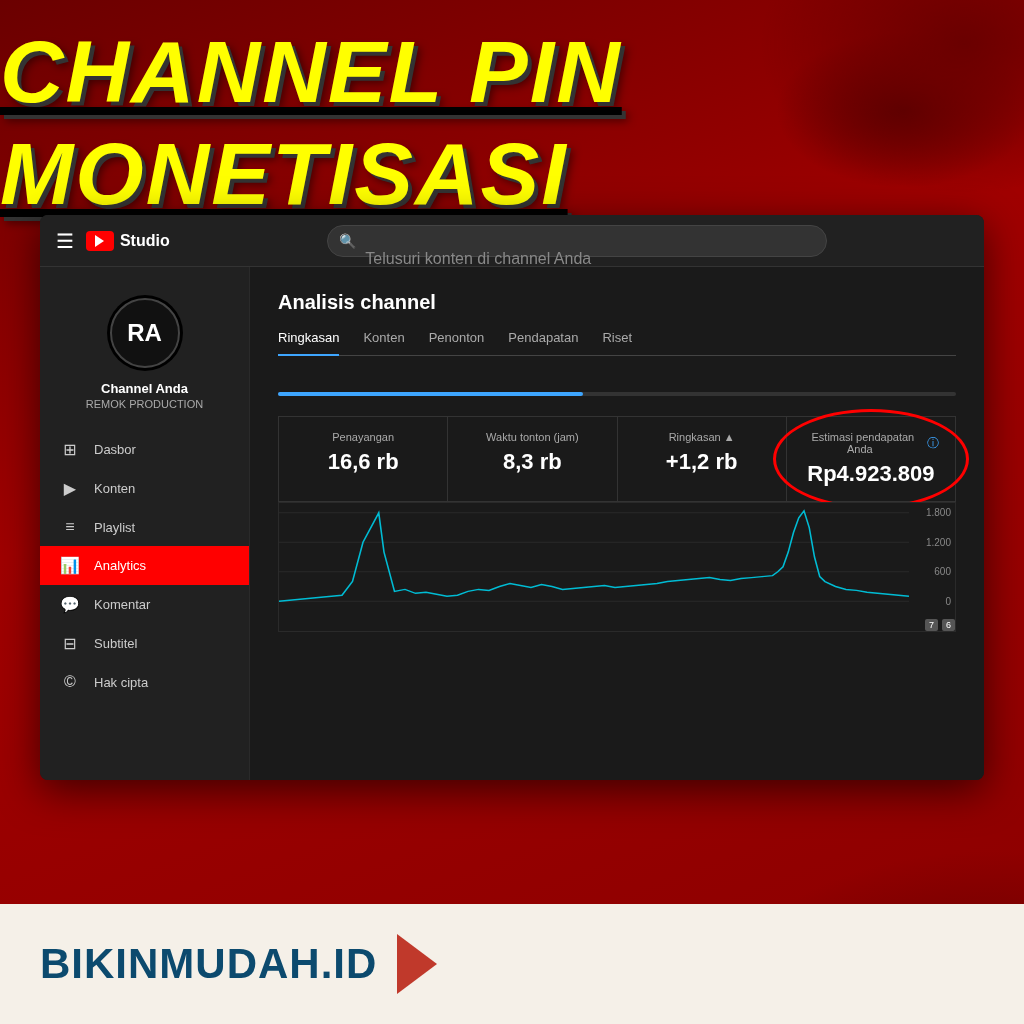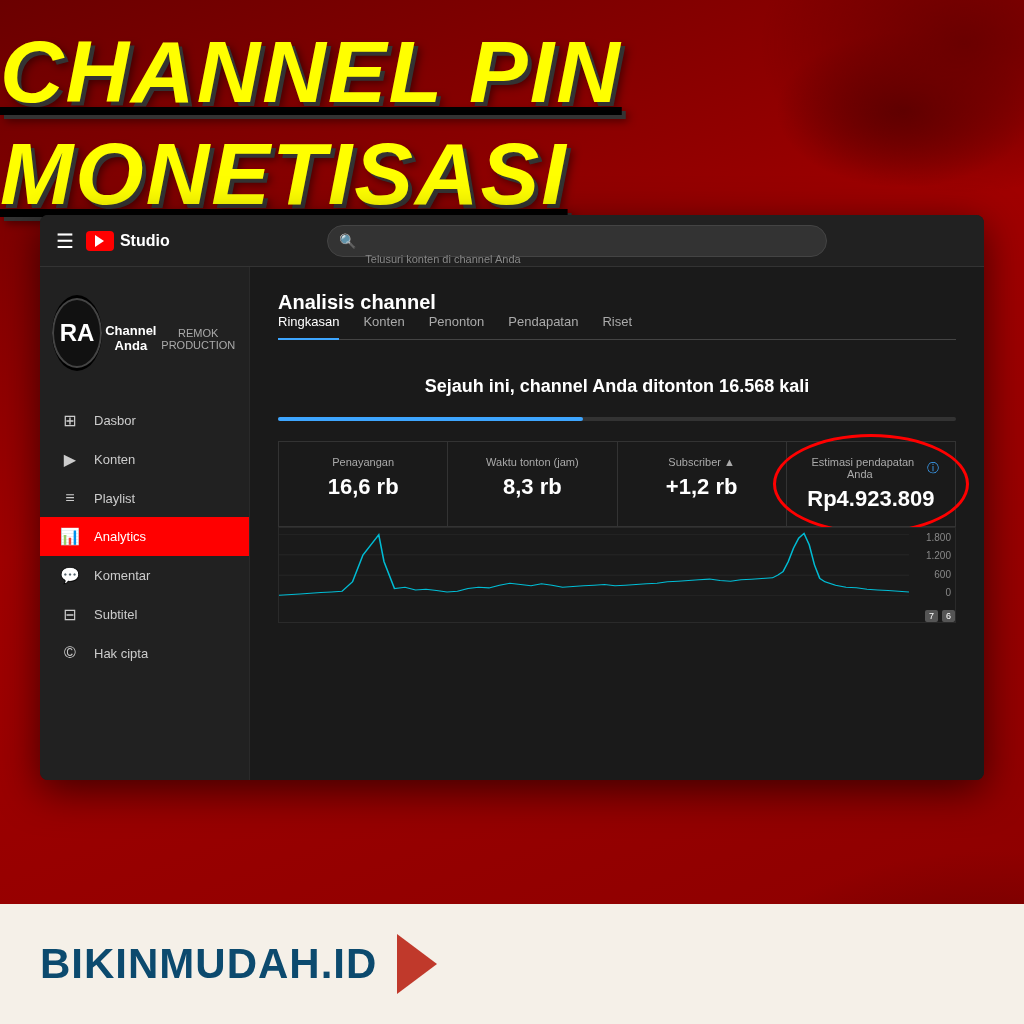--- a/index.html
+++ b/index.html
@@ -139,21 +139,21 @@
       margin: 0 auto;
     }
 
     .search-icon-svg {
       color: #aaa;
       font-size: 14px;
     }
 
     .search-placeholder {
       color: #888;
-      font-size: 11px;
+      font-size: 16px;
       margin-top: 37px;
     }
 
     
     .studio-body {
       display: flex;
       height: calc(100% - 52px);
     }
 
     
@@ -162,21 +162,21 @@
       background: #212121;
       border-right: 1px solid #2a2a2a;
       display: flex;
       flex-direction: column;
       padding-top: 12px;
       flex-shrink: 0;
     }
 
     .channel-info {
       display: flex;
-      flex-direction: row;
+      flex-direction: column;
       align-items: center;
       padding: 16px 12px 20px;
     }
 
     .channel-avatar {
       width: 76px;
       height: 76px;
       border-radius: 50%;
       background: #000;
       display: flex;
@@ -243,20 +243,21 @@
       flex: 1;
       background: #1a1a1a;
       padding: 24px 28px;
       overflow: hidden;
     }
 
     .page-title {
       color: #fff;
       font-size: 20px;
       font-weight: 600;
+      margin-bottom: 16px;
     }
 
     
     .tabs {
       display: flex;
       gap: 24px;
       border-bottom: 1px solid #444;
       margin-bottom: 36px;
     }
 
@@ -351,21 +352,21 @@
       right: -14px;
       bottom: -8px;
       border: 3px solid #ff0000;
       border-radius: 50%;
       pointer-events: none;
     }
 
     
     .chart-area {
       position: relative;
-      height: 96px;
+      height: 130px;
       background: #1a1a1a;
       border: 1px solid #2a2a2a;
     }
 
     .chart-y-labels {
       position: absolute;
       right: 0;
       top: 0;
       bottom: 20px;
       width: 45px;
@@ -508,37 +509,36 @@
         <div class="page-title">Analisis channel</div>
 
         <div class="tabs">
           <div class="tab active">Ringkasan</div>
           <div class="tab">Konten</div>
           <div class="tab">Penonton</div>
           <div class="tab">Pendapatan</div>
           <div class="tab">Riset</div>
         </div>
 
-        <div class="stats-headline">Sejauh ini, channel Anda ditonton 16.568 kali</div>
 
         <div class="progress-bar-container">
           <div class="progress-bar-fill"></div>
         </div>
 
         <div class="stats-grid">
           <div class="stat-cell">
             <div class="stat-label">Penayangan</div>
             <div class="stat-value">16,6 rb</div>
           </div>
           <div class="stat-cell">
             <div class="stat-label">Waktu tonton (jam)</div>
             <div class="stat-value">8,3 rb</div>
           </div>
           <div class="stat-cell">
-            <div class="stat-label">Subscriber ▲</div>
+            <div class="stat-label">Ringkasan ▲</div>
             <div class="stat-value">+1,2 rb</div>
           </div>
           <div class="stat-cell highlighted" style="position:relative;">
             <div class="red-circle"></div>
             <div class="stat-label">
               Estimasi pendapatan Anda &nbsp;
               <span style="color:#3ea6ff;font-size:12px;">ⓘ</span>
             </div>
             <div class="stat-value">Rp4.923.809</div>
           </div>

